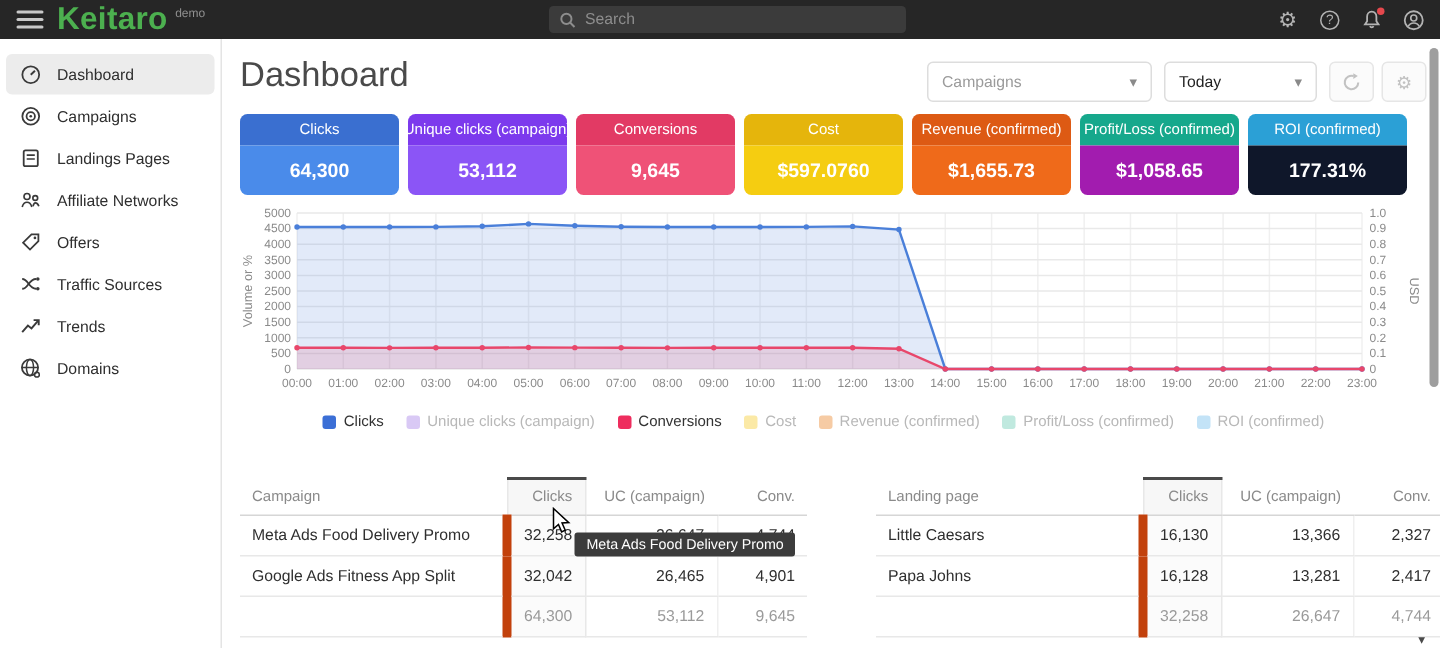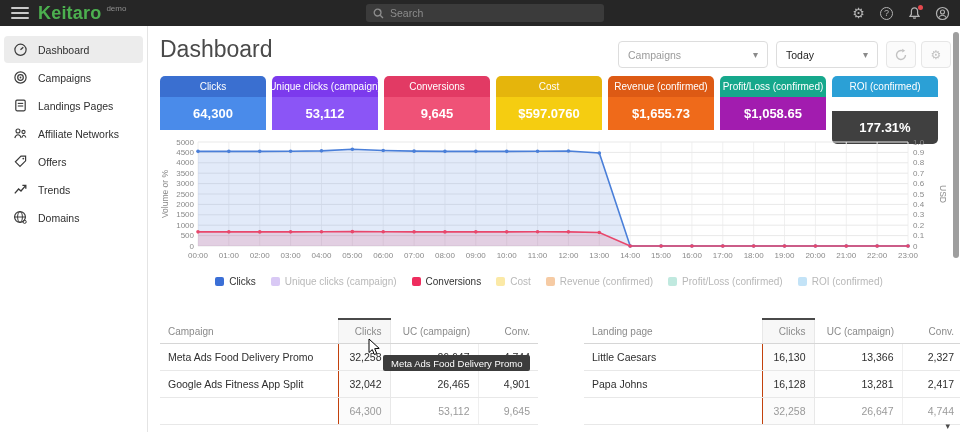--- a/index.html
+++ b/index.html
@@ -6,21 +6,21 @@
   html,body { width:960px; height:432px; overflow:hidden; background:#fff;
     font-family:"Liberation Sans", sans-serif; }
   .app { position:relative; width:960px; height:432px; background:#fff; overflow:hidden; }
 
   
   .topbar { position:absolute; left:0; top:0; width:960px; height:26px; background:#262626;
     display:flex; align-items:center; z-index:50; }
   .hamburger { width:18px; height:12px; margin-left:11px; display:flex; flex-direction:column;
     justify-content:space-between; cursor:pointer; }
   .hamburger span { display:block; height:2px; background:#c9c9c9; border-radius:1px; }
-  .logo { margin-left:9px; color:#4cb04f; font-size:18px; font-weight:bold; letter-spacing:.2px; }
+  .logo { margin-left:9px; color:#4cb04f; font-size:21px; font-weight:bold; letter-spacing:.2px; }
   .logo-suffix { margin-left:5px; color:#8f8f8f; font-size:8px; align-self:flex-start; margin-top:4px; }
   .search-box { position:absolute; left:366px; top:4px; width:238px; height:18px; background:#3b3b3b;
     border-radius:3px; display:flex; align-items:center; padding:0 7px; }
   .search-box input { background:transparent; border:none; outline:none; color:#ccc; font-size:10.5px;
     margin-left:6px; width:190px; font-family:"Liberation Sans", sans-serif; }
   .search-box input::placeholder { color:#8d8d8d; }
   .topbar-right { position:absolute; right:10px; top:0; height:26px; display:flex; align-items:center; gap:13px; }
   .tb-icon { width:15px; height:15px; display:flex; align-items:center; justify-content:center;
     color:#b3b3b3; position:relative; cursor:pointer; }
   .tb-gear { font-size:14px; line-height:14px; }
@@ -83,21 +83,21 @@
   .table-right { left:584px; }
   .dash-table th { font-size:10px; color:#8a8a8a; font-weight:400; padding:6px 8px;
     border-bottom:1px solid #d6d6d6; text-align:right; white-space:nowrap; }
   .dash-table th.txt { text-align:left; }
   .dash-table th.sorted { border-top:2px solid #4a4a4a; background:#f7f7f7;
     border-left:1px solid #e8e8e8; border-right:1px solid #e8e8e8; }
   .dash-table td { font-size:10.5px; color:#2f2f2f; padding:7px 8px; border-bottom:1px solid #e8e8e8;
     text-align:right; white-space:nowrap; }
   .dash-table td.txt { text-align:left; }
   .dash-table td.num { border-left:1px solid #efefef; }
-  .dash-table td.sortedcol { background:#fbfbfb; border-left:1px solid #c2410c; border-right:1px solid #e8e8e8; }
+  .dash-table td.sortedcol { background:#fbfbfb; border-left:6px solid #c2410c; border-right:1px solid #e8e8e8; }
   .dash-table tr.totals td { color:#9a9a9a; }
 
   
   .tooltip { position:absolute; left:383px; top:355px; background:#3c3c3c; color:#fff;
     font-size:9.5px; padding:2.5px 8px; border-radius:2px; white-space:nowrap; z-index:60; }
   .cursor { position:absolute; left:368px; top:338px; z-index:61; }
   .scrollbar-thumb { position:absolute; right:1px; top:32px; width:6px; height:226px;
     background:#9e9e9e; border-radius:3px; z-index:70; cursor:pointer; }
   .scroll-down-arrow { position:absolute; right:10px; bottom:1px; color:#4a4a4a; font-size:9px; z-index:70; }
 </style>
@@ -178,20 +178,29 @@
     </div>
     <div class="side-item">
       <svg class="s-icon" viewBox="0 0 15 15">
         <path d="M8 2.2 H12.6 V6.8 L7 12.4 L2.4 7.8 Z" fill="none" stroke="#3a3a3a" stroke-width="1.2"></path>
         <circle cx="10.3" cy="4.6" r="0.9" fill="#3a3a3a"></circle>
       </svg>
       <span class="s-label">Offers</span>
     </div>
     <div class="side-item">
       <svg class="s-icon" viewBox="0 0 15 15">
+        <path d="M1.8 4 C6 4 6 10.5 11 10.5" fill="none" stroke="#3a3a3a" stroke-width="1.2"></path>
+        <path d="M1.8 10.5 C6 10.5 6 4 11 4" fill="none" stroke="#3a3a3a" stroke-width="1.2"></path>
+        <circle cx="12.2" cy="4" r="1.2" fill="#3a3a3a"></circle>
+        <circle cx="12.2" cy="10.5" r="1.2" fill="#3a3a3a"></circle>
+      </svg>
+      <span class="s-label">Traffic Sources</span>
+    </div>
+    <div class="side-item">
+      <svg class="s-icon" viewBox="0 0 15 15">
         <polyline points="1.8,11.4 5.6,7 8,9 12.6,3.6" fill="none" stroke="#3a3a3a" stroke-width="1.3"></polyline>
         <polyline points="9.4,3.4 12.8,3.4 12.8,6.8" fill="none" stroke="#3a3a3a" stroke-width="1.3"></polyline>
       </svg>
       <span class="s-label">Trends</span>
     </div>
     <div class="side-item">
       <svg class="s-icon" viewBox="0 0 15 15">
         <circle cx="7" cy="7" r="5.4" fill="none" stroke="#3a3a3a" stroke-width="1.2"></circle>
         <ellipse cx="7" cy="7" rx="2.4" ry="5.4" fill="none" stroke="#3a3a3a" stroke-width="1"></ellipse>
         <line x1="1.6" y1="7" x2="12.4" y2="7" stroke="#3a3a3a" stroke-width="1"></line>
@@ -241,21 +250,21 @@
     <div class="stat-card">
       <div class="card-head" style="background: rgb(221, 90, 20);">Revenue (confirmed)</div>
       <div class="card-body" style="background: rgb(239, 106, 26);">$1,655.73</div>
     </div>
     <div class="stat-card">
       <div class="card-head" style="background: rgb(22, 168, 140);">Profit/Loss (confirmed)</div>
       <div class="card-body" style="background: #a21caf;">$1,058.65</div>
     </div>
     <div class="stat-card">
       <div class="card-head" style="background: rgb(43, 160, 214);">ROI (confirmed)</div>
-      <div class="card-body" style="background: #404040; margin-top: 14px;">177.31%</div>
+      <div class="card-body" style="background: #0f172a;">177.31%</div>
     </div>
   </div>
 
   <div class="chart-wrap">
     <svg id="chart-svg" width="790" height="130" viewBox="0 0 790 130">
         <line x1="38" y1="6" x2="38" y2="110" stroke="#f0f0f0" stroke-width="1"></line>
         <text x="38" y="122" text-anchor="middle" class="tick">00:00</text>
         <line x1="68.86956521739131" y1="6" x2="68.86956521739131" y2="110" stroke="#f0f0f0" stroke-width="1"></line>
         <text x="68.86956521739131" y="122" text-anchor="middle" class="tick">01:00</text>
         <line x1="99.73913043478261" y1="6" x2="99.73913043478261" y2="110" stroke="#f0f0f0" stroke-width="1"></line>

